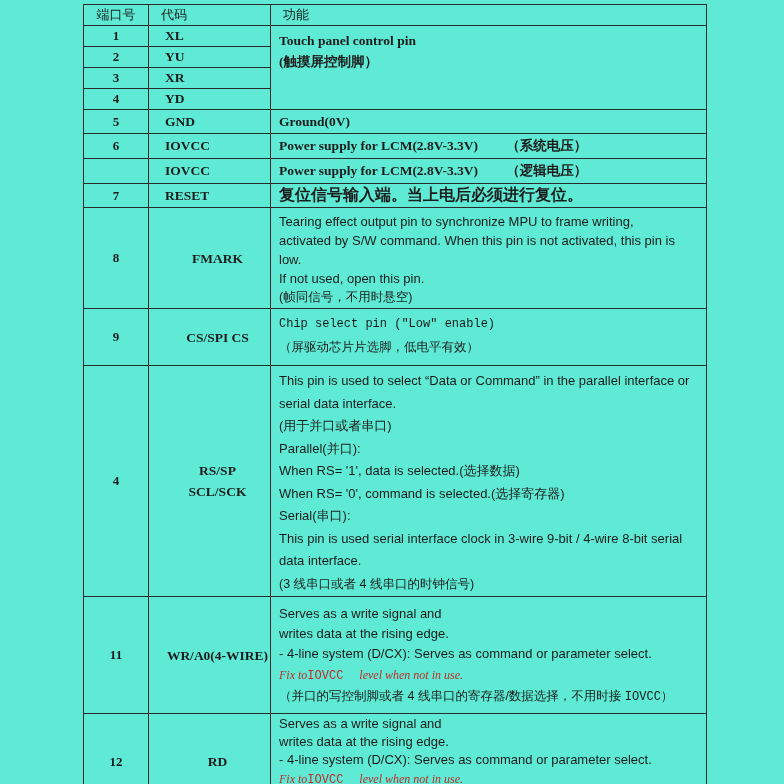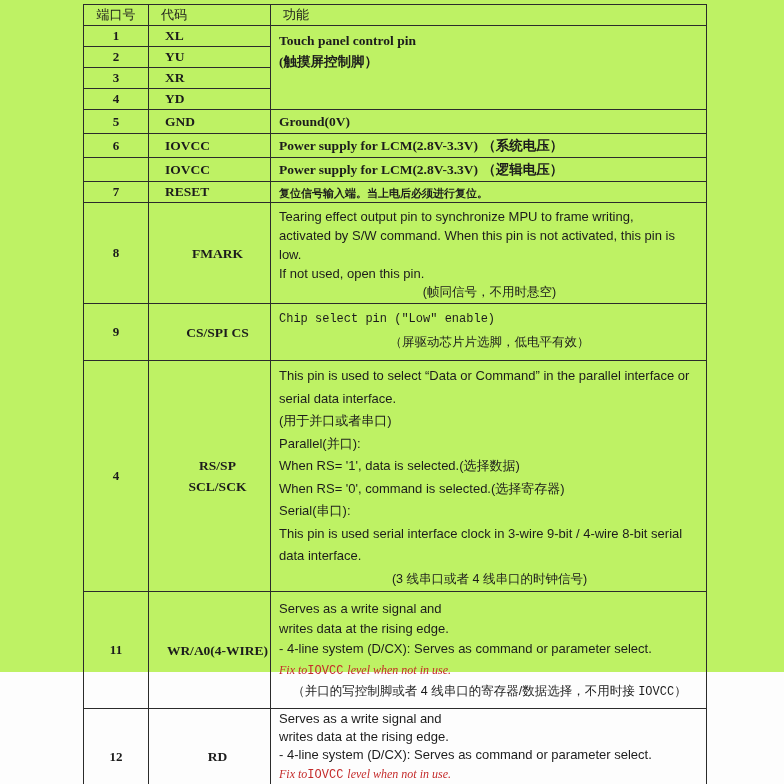--- a/index.html
+++ b/index.html
@@ -1,20 +1,20 @@
 <!DOCTYPE html>
 <html><head>
 <meta charset="utf-8">
 <style>
   html,body{margin:0;padding:0;}
   body{
     width:784px;height:784px;background:#fdfdfd;overflow:hidden;
     font-family:"Liberation Sans","DejaVu Sans",sans-serif;color:#1c1c1c;
   }
-  .sheet{position:relative;width:784px;height:672px;background:#bef264;}
+  .sheet{position:relative;width:784px;height:784px;background:#5eead4;}
   table.pins{
     position:absolute;left:83px;top:4px;width:623px;
     border-collapse:collapse;table-layout:fixed;
   }
   td{border:1px solid #2b2b2b;padding:0;vertical-align:middle;overflow:hidden;}
   tr.h21{height:21px;}
   tr.h8{height:95px;}
   tr.h9{height:57px;}
   tr.h10{height:212px;}
   tr.h11{height:117px;}
@@ -33,35 +33,35 @@
     font-family:"Liberation Serif","DejaVu Serif",serif;
     font-weight:bold;font-size:13.5px;padding-left:16px;
   }
   .c-code.ctr{padding-left:16px;text-align:center;line-height:21px;}
   .c-func{padding:1px 6px 1px 8px;}
   .v-top{vertical-align:top;padding-top:4px;margin-top:35px;}
   .serif-b{
     font-family:"Liberation Serif","DejaVu Serif",serif;
     font-weight:bold;font-size:13.5px;line-height:21px;
   }
-  .cn-b{font-weight:bold;font-size:11px;}
-  .cn-gap{margin-left:4px;}
+  .cn-b{font-weight:bold;font-size:16px;}
+  .cn-gap{margin-left:28px;font-family:Liberation Mono, monospace;}
   .sans{font-size:13px;}
   .lh19{line-height:19px;}
   .lh22{line-height:22.5px;}
   .lh20{line-height:20px;}
   .lh18{line-height:18px;}
   .mono{font-family:"Liberation Mono","DejaVu Sans Mono",monospace;font-size:12px;}
-  .cn-reg{font-size:12.5px;text-align:center;}
+  .cn-reg{font-size:12.5px;}
   .red{color:#c42b2b;}
   .it-serif{
     font-family:"Liberation Serif","DejaVu Serif",serif;
     font-style:italic;font-size:12px;
   }
-  .sp-l{margin-left:4px;}
+  .sp-l{margin-left:16px;}
 </style>
 </head>
 <body>
 
 <div class="sheet">
   <table class="pins">
     <colgroup>
       <col style="width:65px">
         <col style="width:122px">
         <col style="width:436px">

